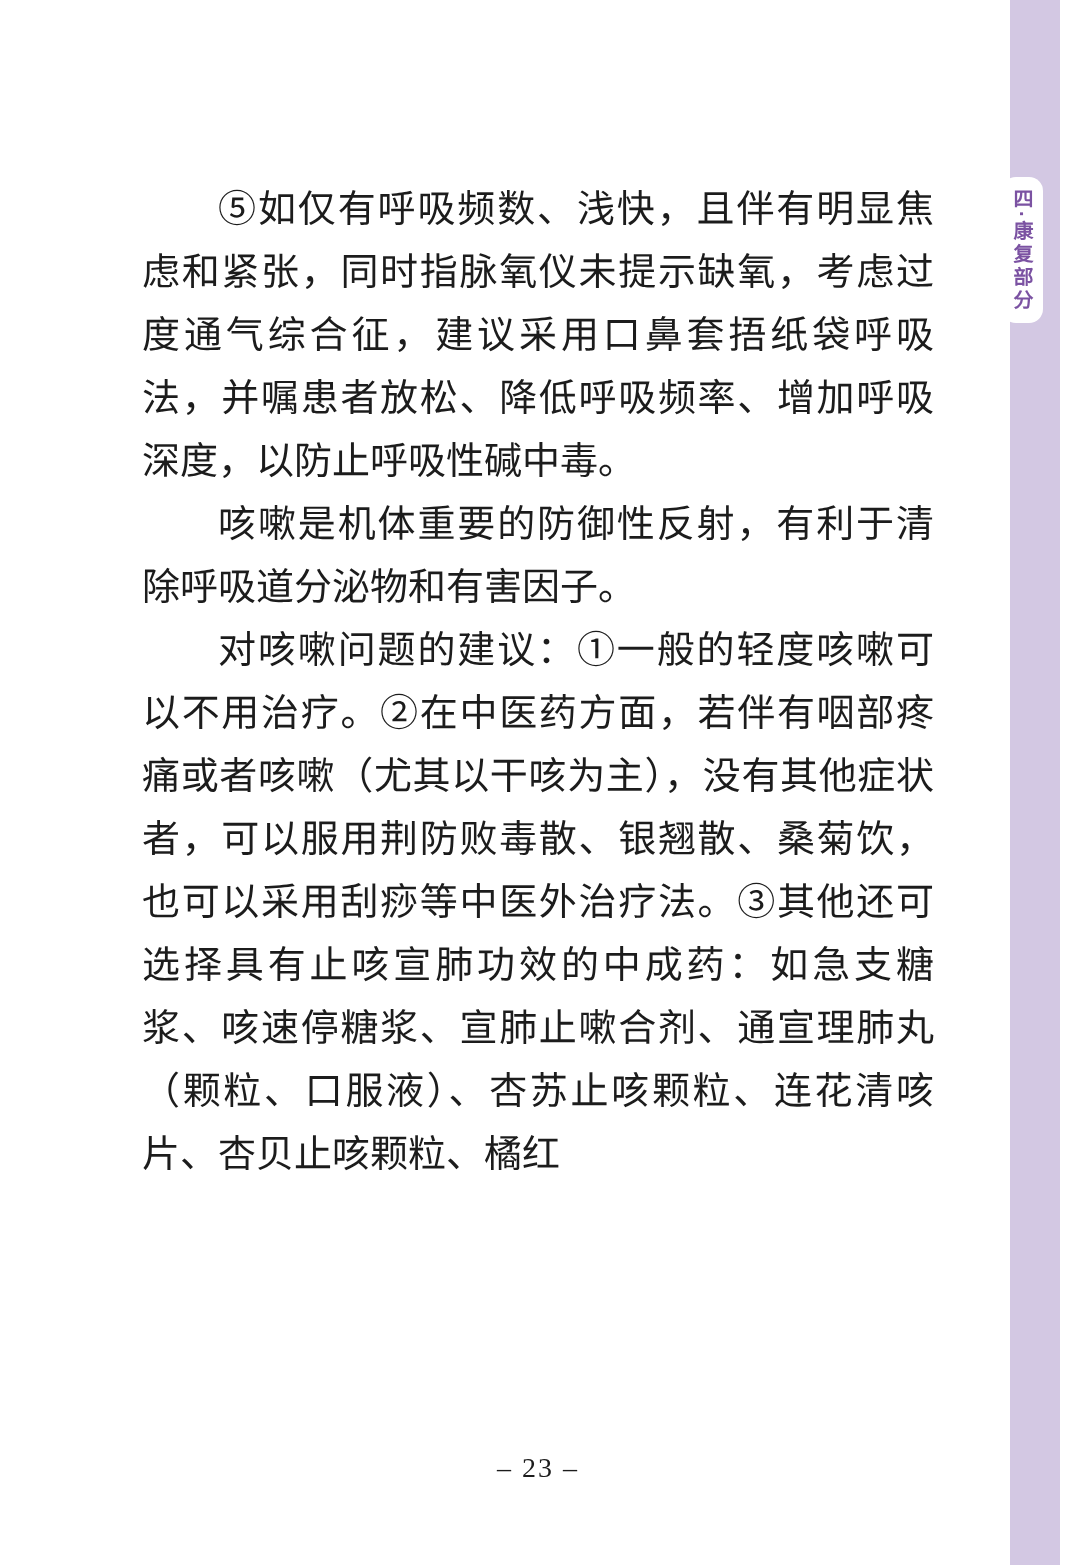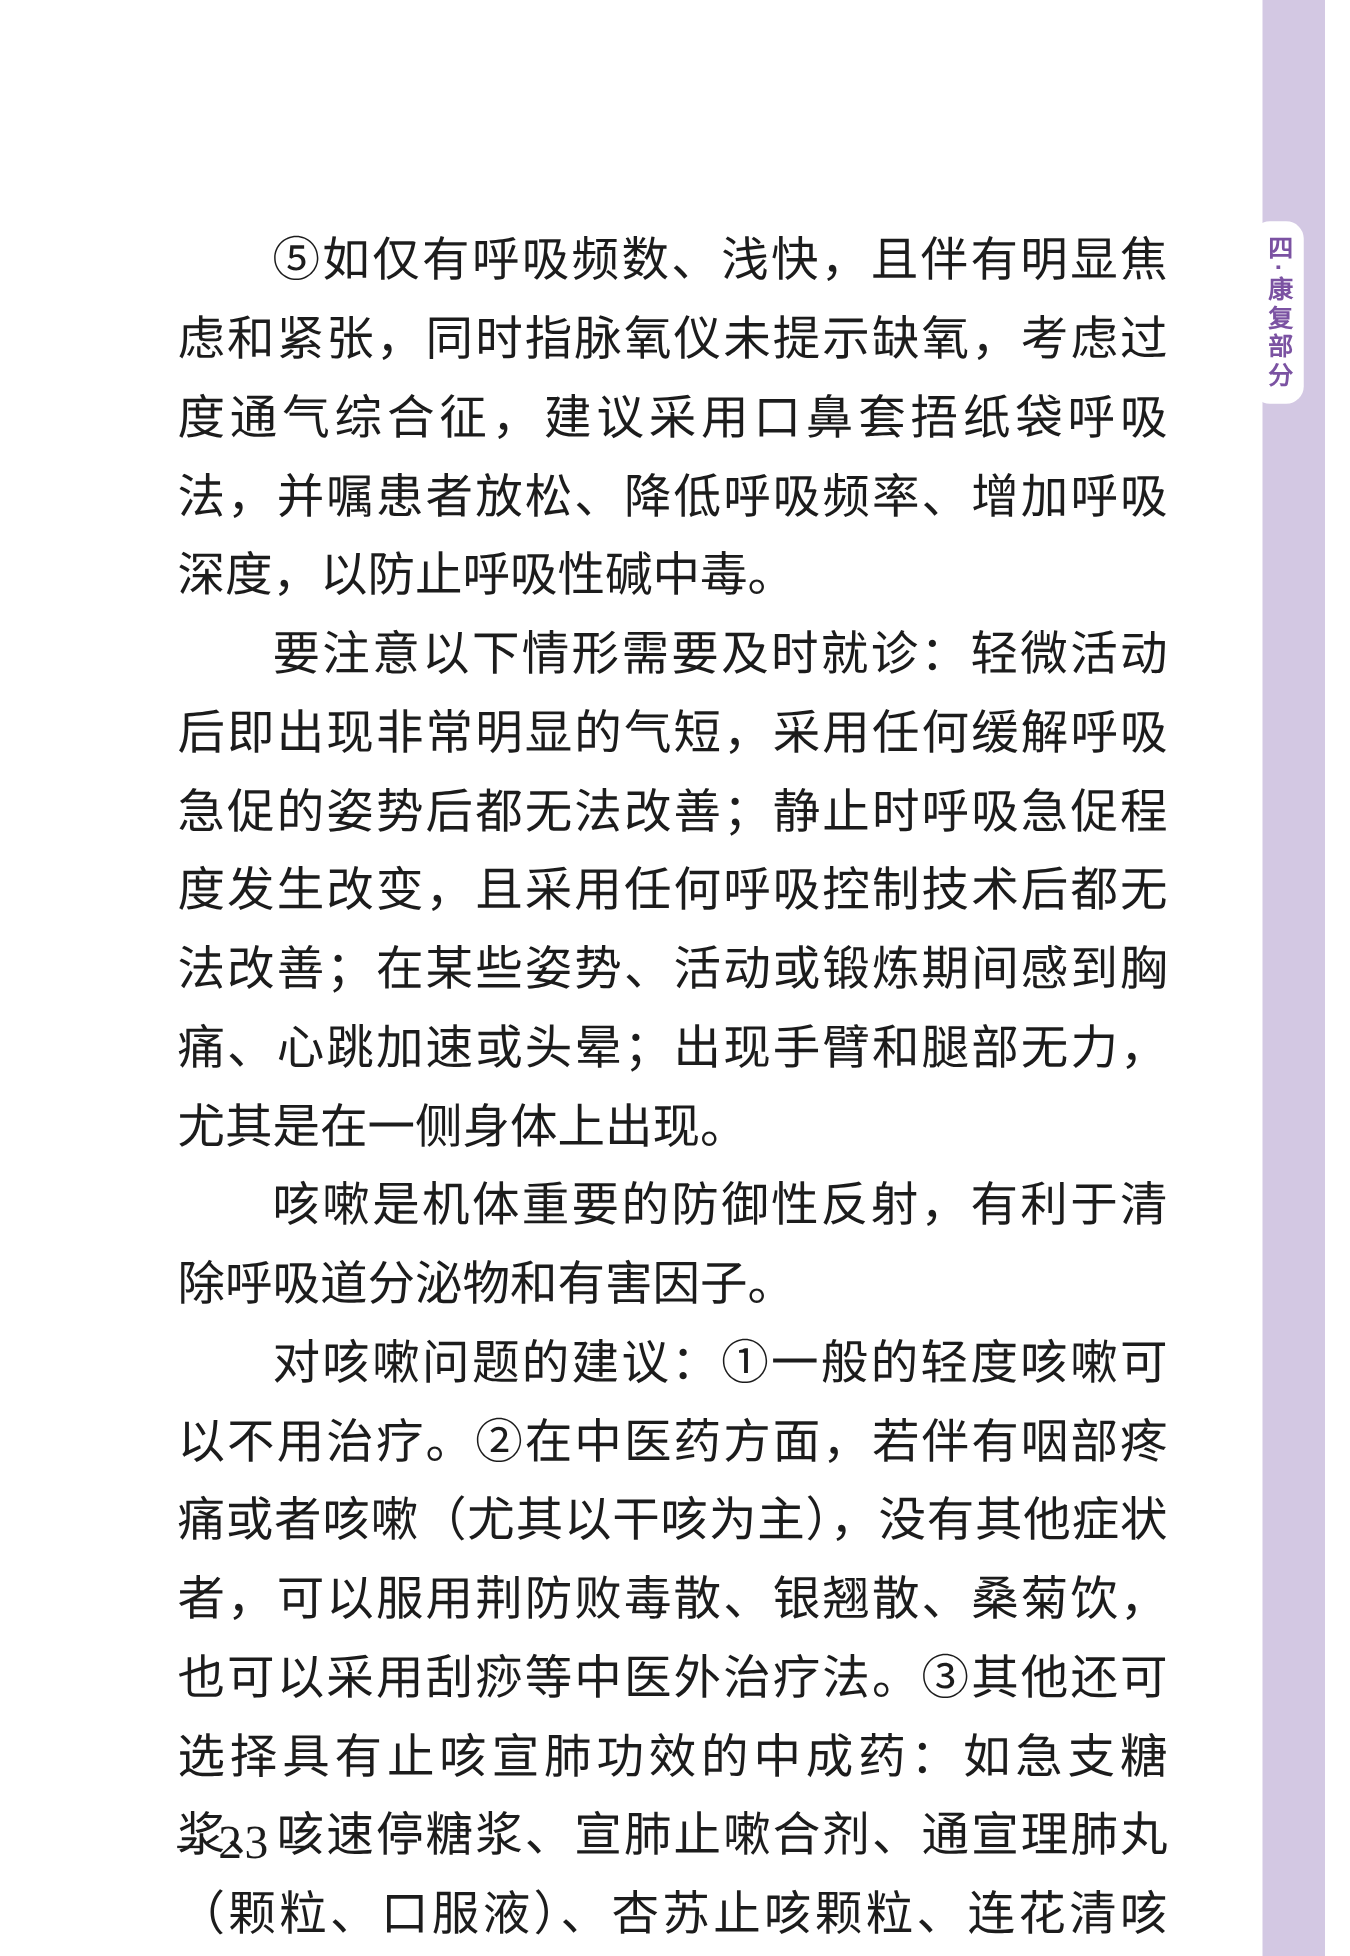--- a/index.html
+++ b/index.html
@@ -25,21 +25,22 @@
   .content p { margin: 0; text-indent: 2em; }
   .content p.heading {
     font-weight: bold;
     font-family: "Liberation Sans", "DejaVu Sans", sans-serif;
   }
   .footer {
     position: absolute;
     left: 142px;
     top: 1452px;
     width: 792px;
-    font-size: 38px;
+    text-align: center;
+    font-size: 28px;
     letter-spacing: 2px;
   }
   .sidebar-strip {
     position: absolute;
     top: 0;
     right: 0;
     width: 50px;
     height: 1565px;
     background: #d3c8e3;
   }
@@ -64,21 +65,20 @@
     font-family: "Liberation Sans", "DejaVu Sans", sans-serif;
   }
 </style>
 </head>
 <body>
 
 <div class="page">
 
   <div class="content">
     <p>⑤如仅有呼吸频数、浅快，且伴有明显焦虑和紧张，同时指脉氧仪未提示缺氧，考虑过度通气综合征，建议采用口鼻套捂纸袋呼吸法，并嘱患者放松、降低呼吸频率、增加呼吸深度，以防止呼吸性碱中毒。</p>
-    <p>要注意以下情形需要及时就诊：轻微活动后即出现非常明显的气短，采用任何缓解呼吸急促的姿势后都无法改善；静止时呼吸急促程度发生改变，且采用任何呼吸控制技术后都无法改善；在某些姿势、活动或锻炼期间感到胸痛、心跳加速或头晕；出现手臂和腿部无力，尤其是在一侧身体上出现。</p>
     <p>咳嗽是机体重要的防御性反射，有利于清除呼吸道分泌物和有害因子。</p>
     <p>对咳嗽问题的建议：①一般的轻度咳嗽可以不用治疗。②在中医药方面，若伴有咽部疼痛或者咳嗽（尤其以干咳为主），没有其他症状者，可以服用荆防败毒散、银翘散、桑菊饮，也可以采用刮痧等中医外治疗法。③其他还可选择具有止咳宣肺功效的中成药：如急支糖浆、咳速停糖浆、宣肺止嗽合剂、通宣理肺丸（颗粒、口服液）、杏苏止咳颗粒、连花清咳片、杏贝止咳颗粒、橘红</p>
   </div>
 
   <div class="footer">– 23 –</div>
 
   <div class="sidebar-strip"></div>
 
   <div class="sidebar-tab">
     <span class="tab-label">四·康复部分</span>

